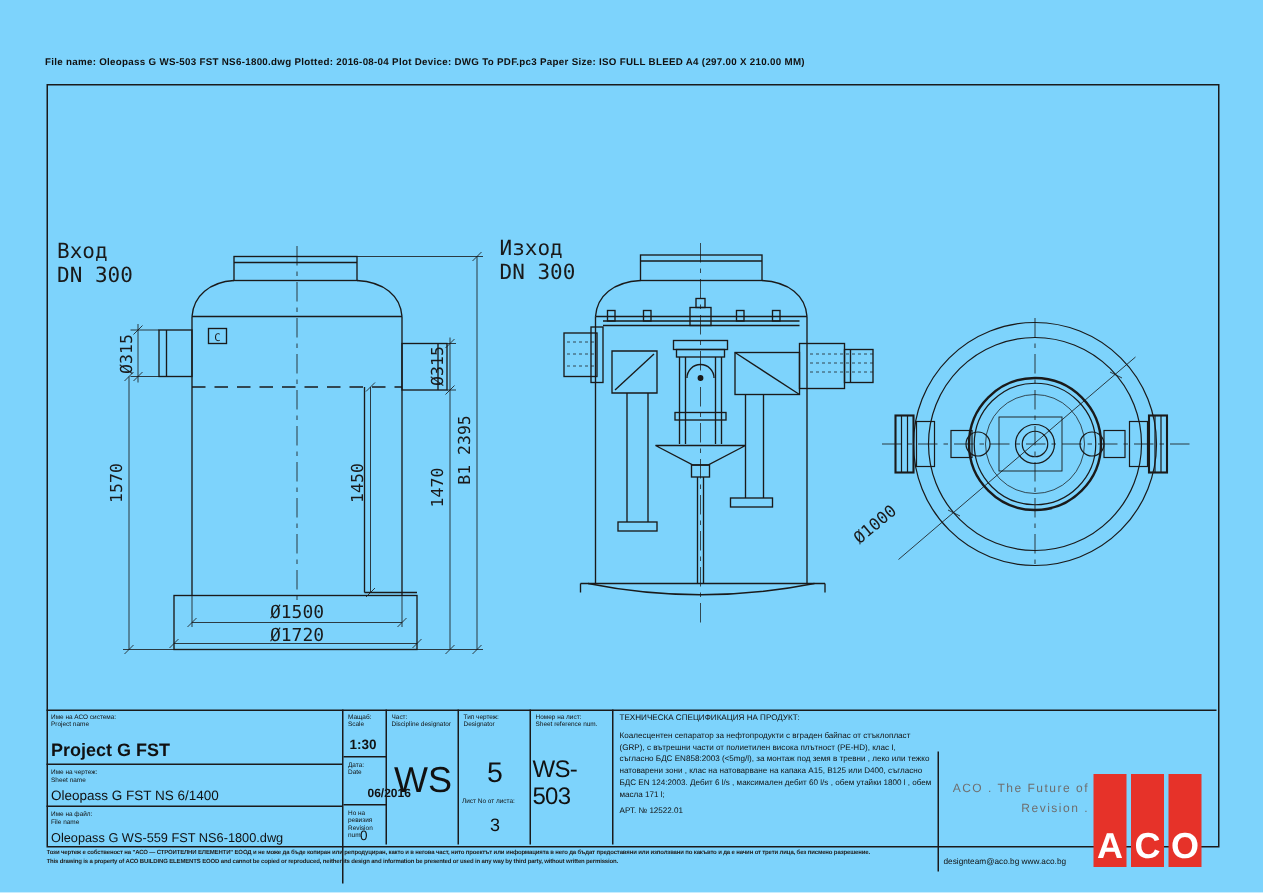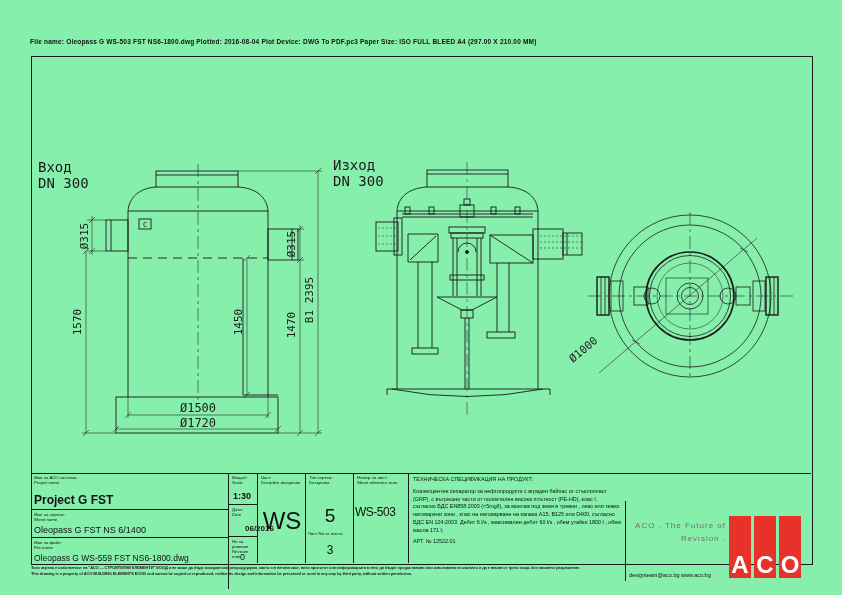--- a/index.html
+++ b/index.html
@@ -1,16 +1,16 @@
 <!DOCTYPE html>
 <html><head>
 <meta charset="utf-8">
 <style>
   html,body{margin:0;padding:0;background:#fff;}
-  #page{position:relative;width:842px;height:595px;background:#86efac;overflow:hidden;
+  #page{position:relative;width:842px;height:595px;background:#7dd3fc;overflow:hidden;
         font-family:"Liberation Sans",sans-serif;color:#111;}
   .abs{position:absolute;}
   #fileinfo{left:30px;top:38px;font-size:6.5px;font-weight:bold;letter-spacing:.2px;white-space:nowrap;}
   
   .frame{position:absolute;border:1.2px solid #1a1a1a;}
   .tb-cell{position:absolute;border-left:1px solid #1a1a1a;box-sizing:border-box;}
   .tb-line{position:absolute;background:#1a1a1a;}
   .lbl{font-size:4.3px;line-height:5px;padding:2px 0 0 3px;}
   .val-b{font-weight:bold;}
   svg text{font-family:"DejaVu Sans Mono",monospace;fill:#1a1a1a;}
@@ -250,21 +250,21 @@
     <div class="abs" style="left:24px;top:32px;transform:translateX(-50%);font-size:19px;">5</div>
     <div class="abs" style="left:2px;top:58px;font-size:4.3px;">Лист No от листа:</div>
     <div class="abs" style="left:24px;top:70px;transform:translateX(-50%);font-size:12px;">3</div>
   </div>
 
   <div class="tb-cell" style="left:353px;top:473px;width:55px;height:90px;">
     <div class="lbl">
       <div>Номер на лист:</div>
         <div>Sheet reference num.</div>
     </div>
-    <div class="abs" style="left:1px;top:32px;font-size:12px;letter-spacing:-0.5px;">WS-503</div>
+    <div class="abs" style="left:1px;top:32px;font-size:16px;letter-spacing:-0.5px;">WS-503</div>
   </div>
 
   <div class="tb-cell" style="left:408px;top:473px;width:217px;height:90px;">
     <div id="techspec">
       <div class="ts-title">ТЕХНИЧЕСКА СПЕЦИФИКАЦИЯ НА ПРОДУКТ:</div>
       <div>Коалесцентен сепаратор за нефтопродукти с вграден байпас от стъклопласт (GRP), с вътрешни части от полиетилен висока плътност (PE-HD), клас I, съгласно БДС EN858:2003 (&lt;5mg/l), за монтаж под земя в тревни , леко или тежко натоварени зони , клас на натоварване на капака A15, B125 или D400, съгласно БДС EN 124:2003. Дебит 6 l/s , максимален дебит 60 l/s , обем утайки 1800 l , обем масла 171 l;</div>
       <div style="margin-top:3px;">АРТ. № 12522.01</div>
     </div>
   </div>
 

